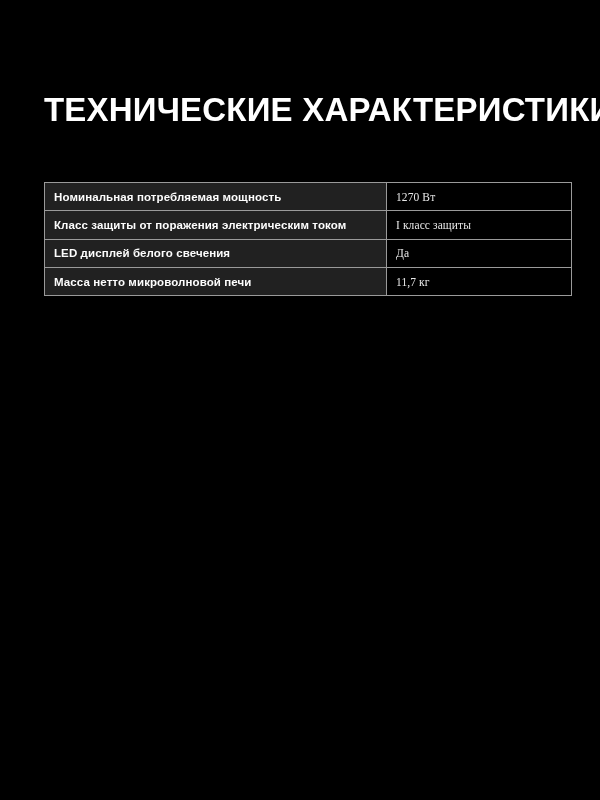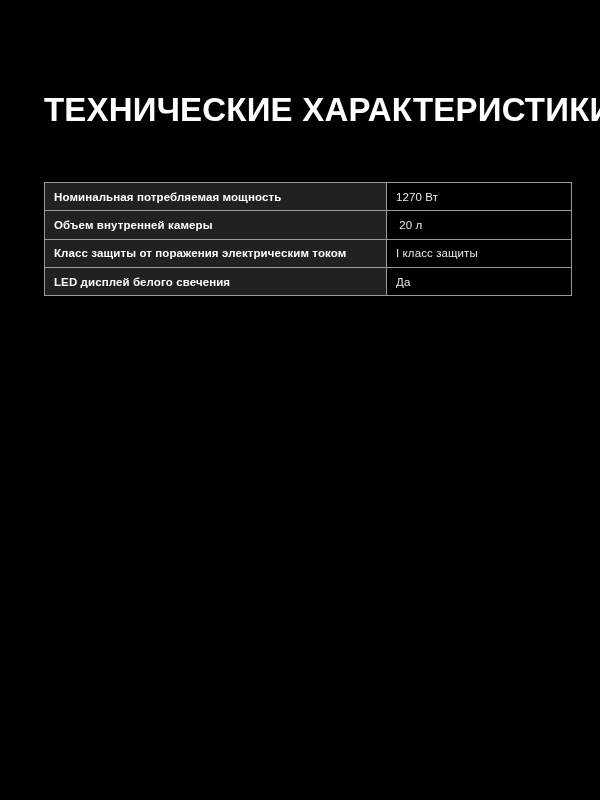--- a/index.html
+++ b/index.html
@@ -58,43 +58,44 @@
     white-space: nowrap;
   }
   td.value-cell {
     width: 175px;
     background: #000000;
     color: #e8e8e8;
     font-size: 11.5px;
     font-weight: normal;
     letter-spacing: 0.1px;
     white-space: pre;
+    font-family: Liberation Serif, serif;
   }
 </style>
 </head>
 <body>
 
 <div class="page">
 
   <h1 class="page-title">ТЕХНИЧЕСКИЕ ХАРАКТЕРИСТИКИ</h1>
 
   <table class="spec-table">
     <tbody>
       <tr>
         <td class="label-cell">Номинальная потребляемая мощность</td>
         <td class="value-cell">1270 Вт</td>
       </tr>
       <tr>
-        <td class="label-cell">Объем внутренней камеры</td>
-        <td class="value-cell"> 20 л</td>
-      </tr>
-      <tr>
         <td class="label-cell">Класс защиты от поражения электрическим током</td>
         <td class="value-cell">I класс защиты</td>
       </tr>
       <tr>
         <td class="label-cell">LED дисплей белого свечения</td>
         <td class="value-cell">Да</td>
       </tr>
+      <tr>
+        <td class="label-cell">Масса нетто микроволновой печи</td>
+        <td class="value-cell">11,7 кг</td>
+      </tr>
     </tbody>
   </table>
 
 </div>
 
 </body></html>

